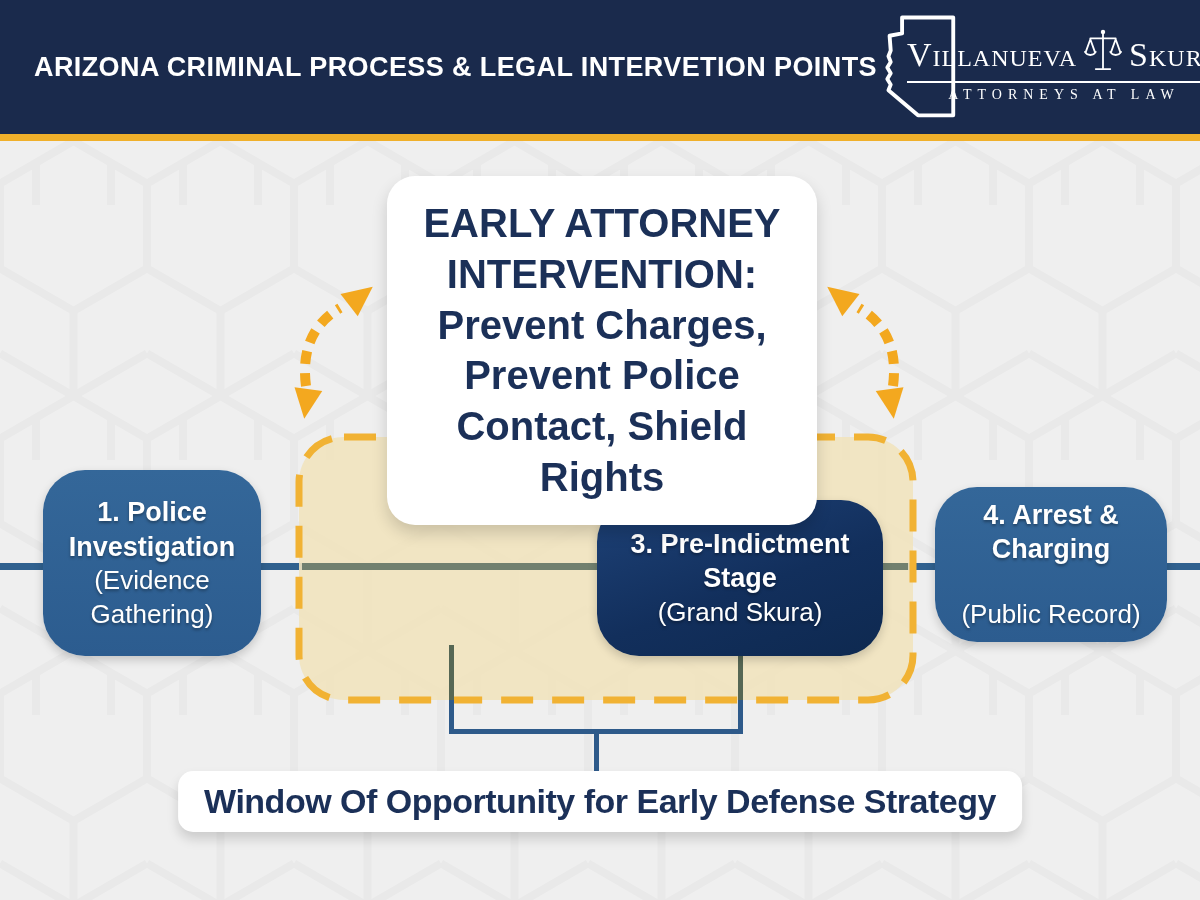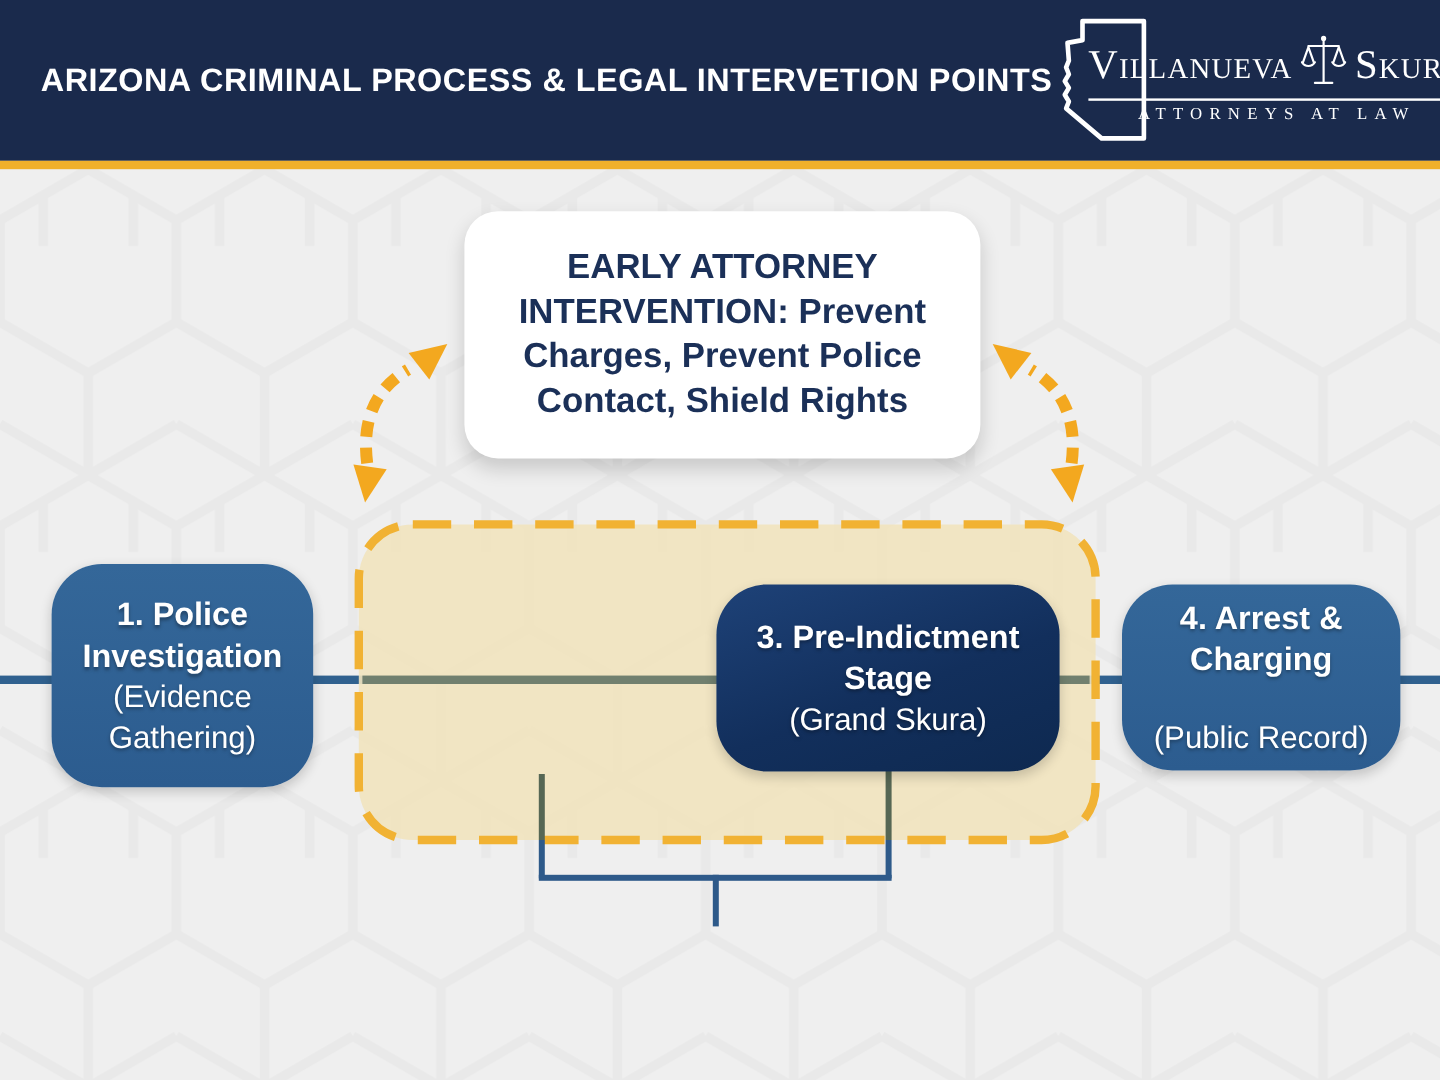--- a/index.html
+++ b/index.html
@@ -59,28 +59,28 @@
   
   .stage-card{position:absolute;z-index:5;border-radius:42px;display:flex;flex-direction:column;
     align-items:center;justify-content:center;text-align:center;color:#fff;padding:0 10px;
     box-shadow:0 4px 10px rgba(0,0,0,.18);}
   .stage-card .stage-title{font-size:27px;font-weight:800;line-height:1.28;text-shadow:0 2px 3px rgba(0,0,0,.35);}
   .stage-card .stage-subtitle{font-size:26px;font-weight:400;line-height:1.28;text-shadow:0 2px 3px rgba(0,0,0,.35);}
   .stage-medium{background:linear-gradient(180deg,var(--stage-blue-top) 0%,var(--stage-blue-bottom) 100%);}
   .stage-dark{background:linear-gradient(160deg,var(--stage-navy-top) 0%,#122f5c 55%,var(--stage-navy-bottom) 100%);}
   .stage-pos-1{left:43px; top:470px; width:218px; height:186px;}
   .stage-pos-2{left:335px;top:468px; width:232px; height:187px;}
-  .stage-pos-3{left:597px;top:487px; width:286px; height:156px;}
+  .stage-pos-3{left:597px;top:500px; width:286px; height:156px;}
   .stage-pos-4{left:935px;top:487px; width:232px; height:155px;gap:31px;}
 
   
   .early-callout{position:absolute;left:387px;top:176px;width:430px;min-height:206px;background:#fff;
     border-radius:28px;box-shadow:0 8px 16px rgba(0,0,0,.16);display:flex;align-items:center;justify-content:center;
     padding:22px 18px;z-index:10;}
-  .early-callout .callout-text{color:var(--text-navy);font-size:29px;line-height:1.27;text-align:center;font-weight:600;}
+  .early-callout .callout-text{color:var(--text-navy);font-size:40px;line-height:1.27;text-align:center;font-weight:600;}
   .early-callout .callout-lead{font-weight:800;}
 
   .bottom-callout{position:absolute;left:50%;transform:translateX(-50%);top:771px;height:61px;background:#fff;
     border-radius:15px;box-shadow:0 7px 12px rgba(0,0,0,.15);display:flex;align-items:center;justify-content:center;
     padding:0 26px;z-index:10;white-space:nowrap;}
   .bottom-callout .callout-text{color:var(--text-navy);font-size:34px;font-weight:800;letter-spacing:-.5px;}
 
   .arrow-svg{position:absolute;z-index:11;}
 </style>
 </head>
@@ -138,20 +138,23 @@
     <path d="M306,386 Q299,332 340,308" fill="none" stroke="var(--gold-arrow)" stroke-width="10" stroke-dasharray="13 9"></path>
     <polygon points="0,-20 14,10 -14,10" fill="var(--gold-arrow)" transform="translate(357,299) rotate(52)"></polygon>
     <polygon points="0,20 14,-10 -14,-10" fill="var(--gold-arrow)" transform="translate(307,399) rotate(8)"></polygon>
   </svg>
   <svg class="arrow-svg" style="left:818px;top:276px;" width="112" height="148" viewBox="818 276 112 148">
     <path d="M893,386 Q900,332 859,308" fill="none" stroke="var(--gold-arrow)" stroke-width="10" stroke-dasharray="13 9"></path>
     <polygon points="0,-20 14,10 -14,10" fill="var(--gold-arrow)" transform="translate(843,299) rotate(-52)"></polygon>
     <polygon points="0,20 14,-10 -14,-10" fill="var(--gold-arrow)" transform="translate(891,399) rotate(-8)"></polygon>
   </svg>
 
+  <div class="bottom-callout">
+    <div class="callout-text">Window Of Opportunity for Early Defense Strategy</div>
+  </div>
 
   <div class="header-bar">
     <div class="page-title">ARIZONA CRIMINAL PROCESS &amp; LEGAL INTERVETION POINTS</div>
     <div class="firm-logo">
       <svg class="az-outline" width="82" height="108" viewBox="0 0 70 95">
         <path d="M21,4 L66,4 L66,90 L35,90 L9,68 L11,63 L8,58 L11,53 L8,48 L11,43 L9,38 L11,33 L10,20 L21,18 Z" fill="none" stroke="#ffffff" stroke-width="3.4" stroke-linejoin="round"></path>
       </svg>
       <div class="logo-text">
         <div class="logo-names">
           <span class="firm-name">Villanueva</span>

